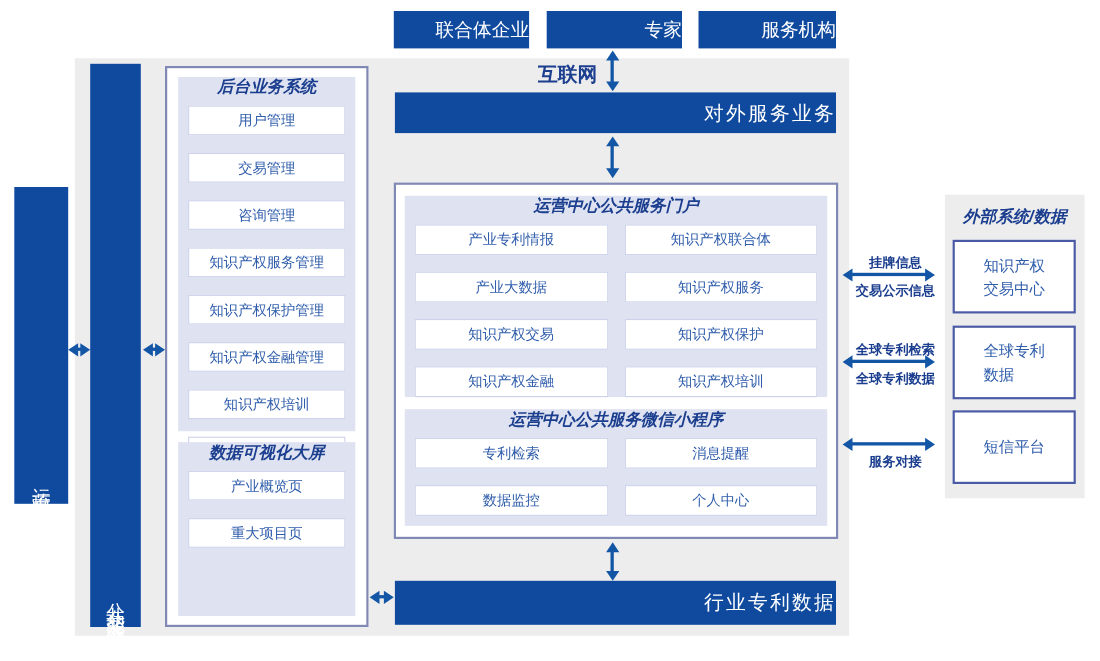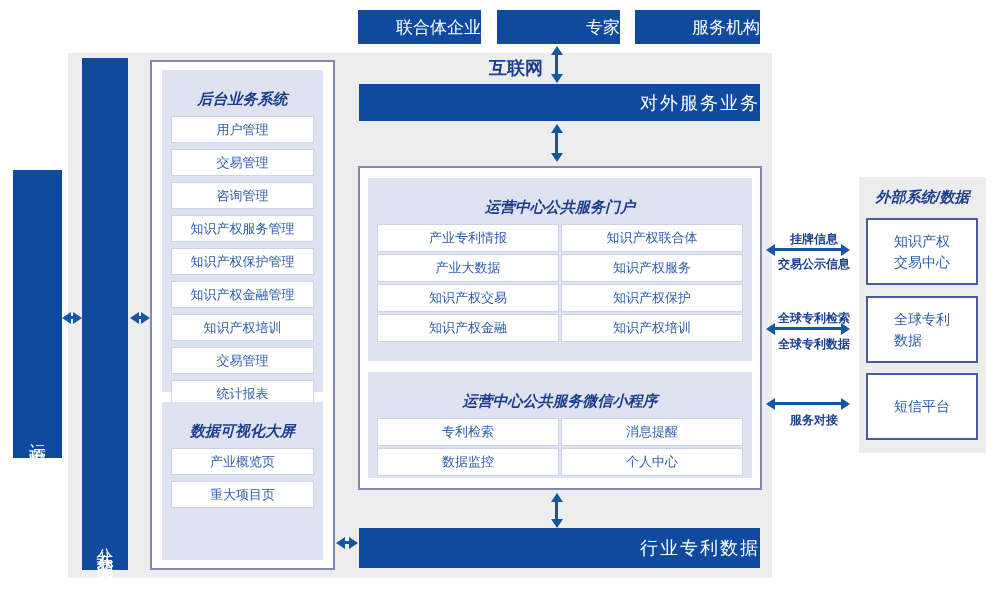--- a/index.html
+++ b/index.html
@@ -11,23 +11,23 @@
     --extborder:#4a5aa5;
   }
   .abs{position:absolute;box-sizing:border-box;}
   .panel{background:var(--gray);}
   .bluebox{background:var(--blue);color:#fff;font-weight:normal;display:flex;align-items:center;justify-content:flex-end;}
   .actor{font-size:17px;}
   .bar{font-size:18px;letter-spacing:2px;}
   .rail{writing-mode:vertical-rl;text-orientation:upright;font-size:17px;letter-spacing:4px;}
   .outerbox{background:#fff;border:2px solid var(--boxborder);}
   .section{background:var(--lavender);display:flex;flex-direction:column;}
-  .sec-title{font-weight:bold;font-style:italic;color:var(--navy);text-align:center;font-size:15px;padding:20px 0 7px;flex:0 0 auto;}
-  .vlist{display:flex;flex-direction:column;gap:6px;padding:0 9px 8px;}
-  .grid2{display:grid;grid-template-columns:1fr 1fr;gap:2px;padding:0 9px 8px;}
+  .sec-title{font-weight:bold;font-style:italic;color:var(--navy);text-align:center;font-size:15px;padding:0 0 7px;flex:0 0 auto;}
+  .vlist{display:flex;flex-direction:column;gap:16px;padding:0 9px 8px;}
+  .grid2{display:grid;grid-template-columns:1fr 1fr;gap:15px;padding:0 9px 8px;}
   .item{background:#fff;border:1px solid var(--itemborder);color:var(--itemtext);
         display:flex;align-items:center;justify-content:center;font-size:13px;height:25px;flex:0 0 auto;}
   .grid2 .item{height:26px;}
   .ext-title{font-weight:bold;font-style:italic;color:var(--navy);font-size:15px;text-align:center;}
   .ext-box{background:#fff;border:2px solid var(--extborder);color:var(--itemtext);font-size:14px;
            display:flex;align-items:center;justify-content:center;text-align:left;
            white-space:pre-line;line-height:1.45;}
   .link-label{color:var(--navy);font-size:12px;font-weight:bold;text-align:center;}
   .small-label{color:var(--navy);font-size:18px;font-weight:bold;}
   .arrow-h{height:3px;background:var(--arrow);}

